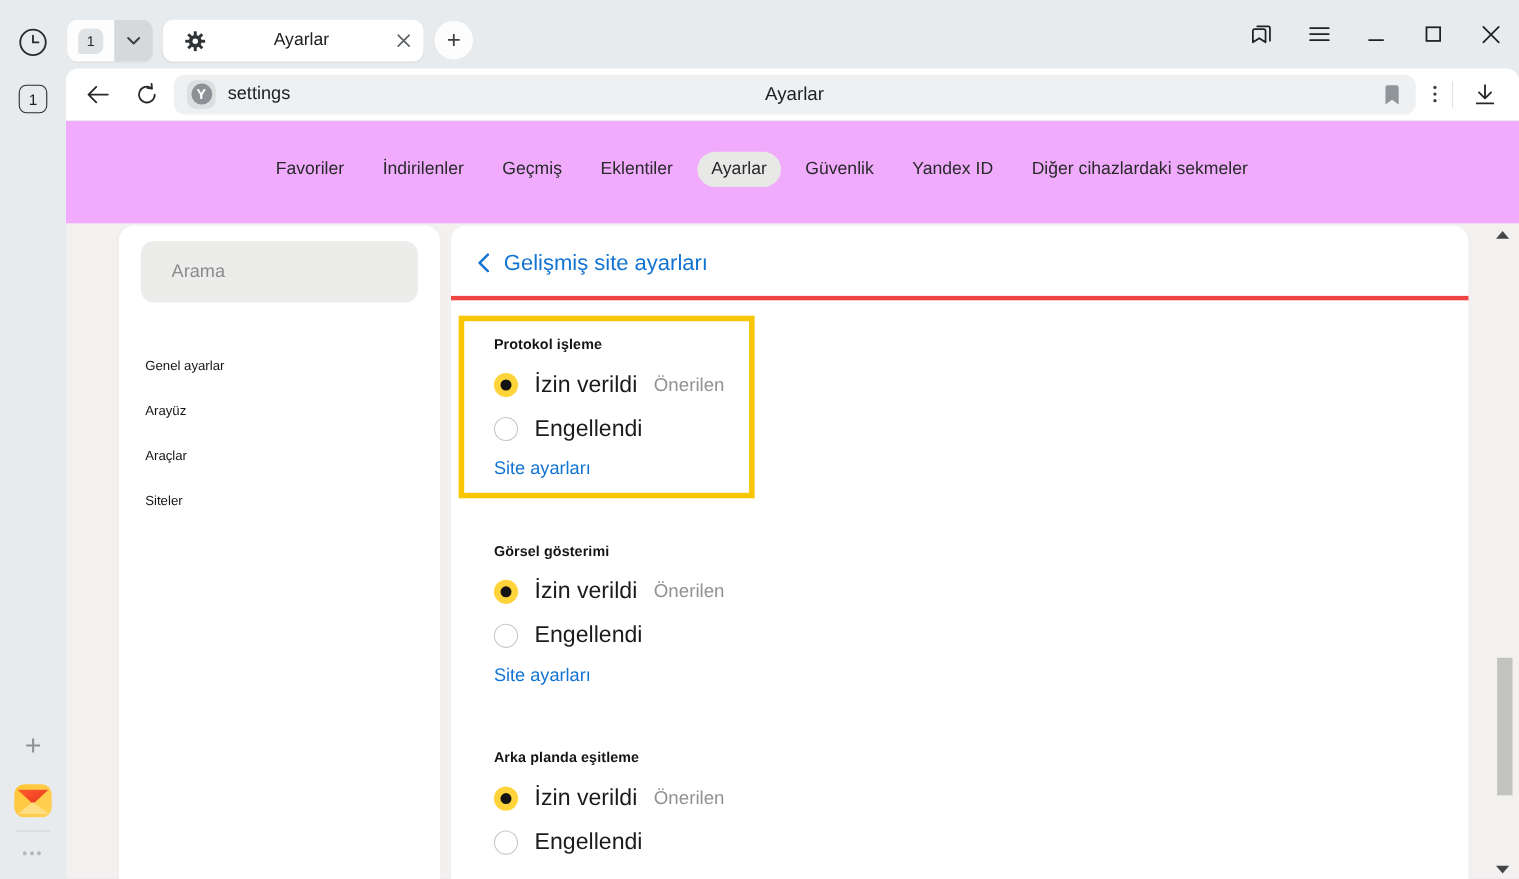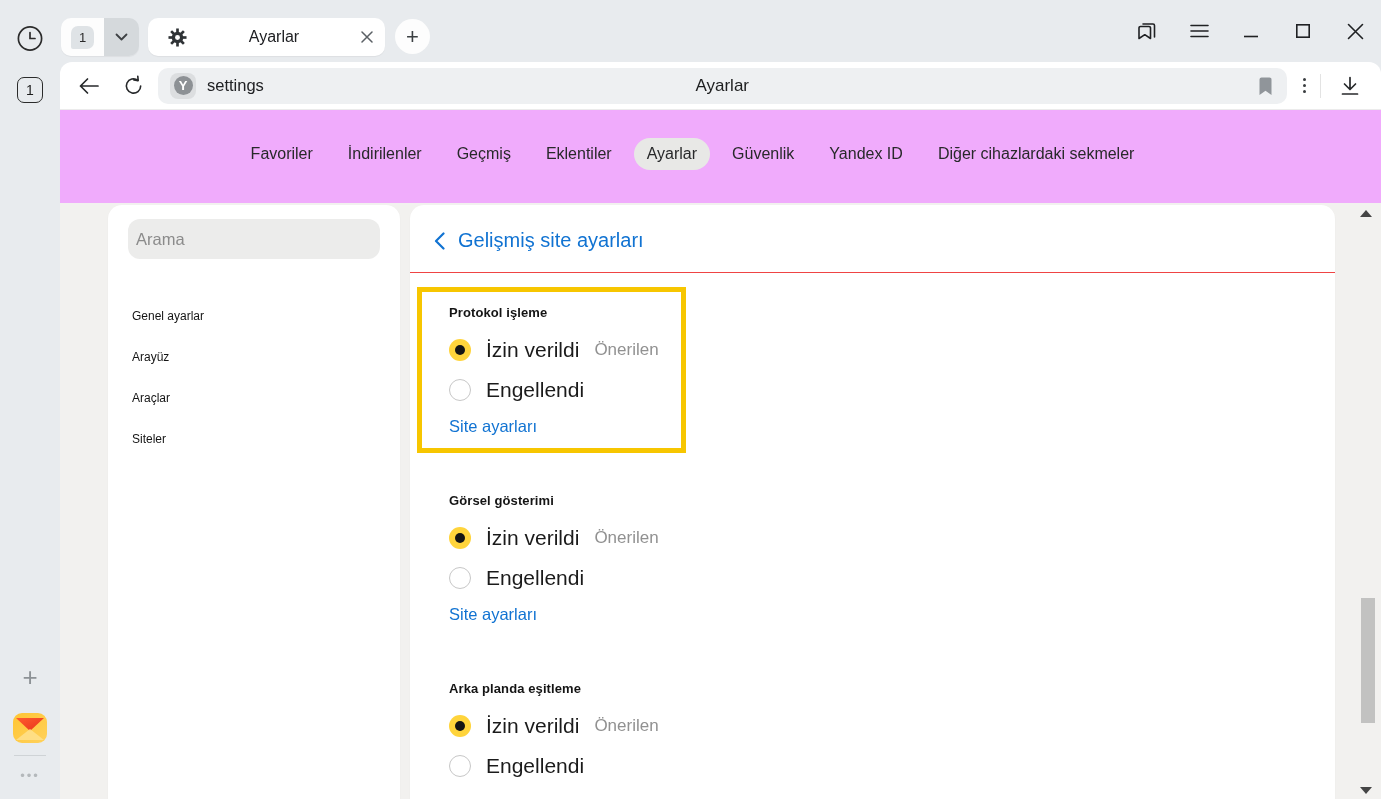--- a/index.html
+++ b/index.html
@@ -43,27 +43,27 @@
   .dotcol span { display:block; width:3.5px; height:3.5px; border-radius:50%; background:#3a3d40; margin:2.5px auto; }
 
   
   .page { flex:1; position:relative; background:#f0abfc; overflow:hidden; }
   .nav-row { position:absolute; top:28px; left:0; right:56px; display:flex; justify-content:center; align-items:center; gap:9px; }
   .nav-item { font-size:16px; color:#28292a; padding:7px 13px; border-radius:17px; white-space:nowrap; cursor:default; }
   .nav-item.active { background:#e8e8e6; }
   .content-bg { position:absolute; top:93px; left:0; right:0; bottom:0; background:#f2f1ef; }
 
   .side-card { position:absolute; left:48px; top:2px; width:292px; bottom:-20px; background:#fff; border-radius:14px; box-shadow:0 1px 2px rgba(0,0,0,.04); padding:14px 20px 0 20px; }
-  .search-box { width:100%; height:40px; background:#ececeb; border:none; outline:none; border-radius:12px; padding:0 8px; font-size:16.5px; color:#3a3a3a; font-family:"Liberation Sans", sans-serif; }
+  .search-box { width:100%; height:56px; background:#ececeb; border:none; outline:none; border-radius:12px; padding:0 28px; font-size:16.5px; color:#3a3a3a; font-family:"Liberation Sans", sans-serif; }
   .search-box::placeholder { color:#8b8b8b; opacity:1; }
   .side-list { margin-top:40px; }
   .side-item { font-size:12px; color:#141414; padding:10px 4px; margin-bottom:7px; cursor:default; }
 
   .main-card { position:absolute; left:350px; width:925px; top:2px; bottom:-20px; background:#fff; border-radius:14px; box-shadow:0 1px 2px rgba(0,0,0,.04); }
-  .main-header { height:68px; display:flex; align-items:center; padding:4px 24px 0 24px; border-bottom:1px solid #ef4444; }
+  .main-header { height:68px; display:flex; align-items:center; padding:4px 24px 0 24px; border-bottom:4px solid #ef4444; }
   .back-chevron { margin-right:13px; display:flex; align-items:center; }
   .main-header-title { font-size:20px; color:#1173d2; }
 
   .section { margin:14px 0 0 7px; width:269px; border:5px solid transparent; padding:13px 0 12px 27px; }
   .section.highlighted { border-color:#f7c600; }
   .section + .section { margin-top:22px; }
   .sec-title { font-size:13px; font-weight:bold; color:#141414; margin-bottom:10px; letter-spacing:.1px; }
   .radio-row { display:flex; align-items:center; height:40px; cursor:default; }
   .radio { width:22px; height:22px; border-radius:50%; margin-right:15px; flex:none; }
   .radio.on { background:#ffd43b; position:relative; }

